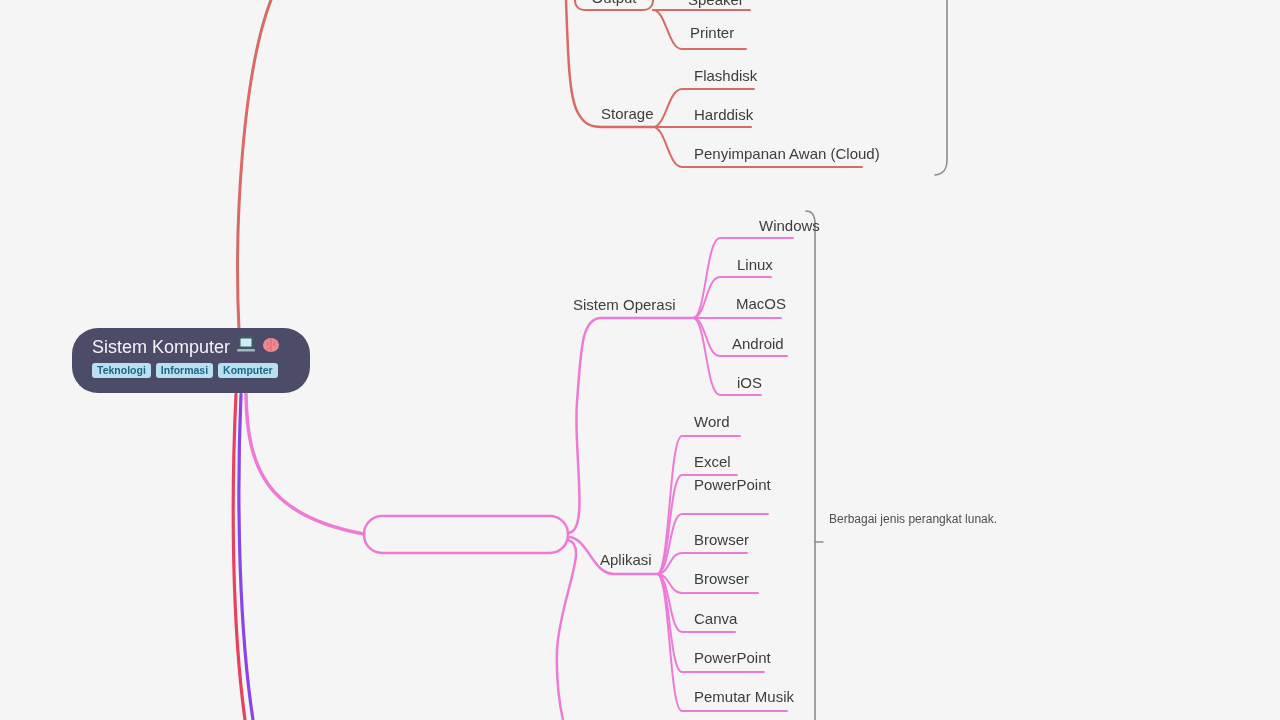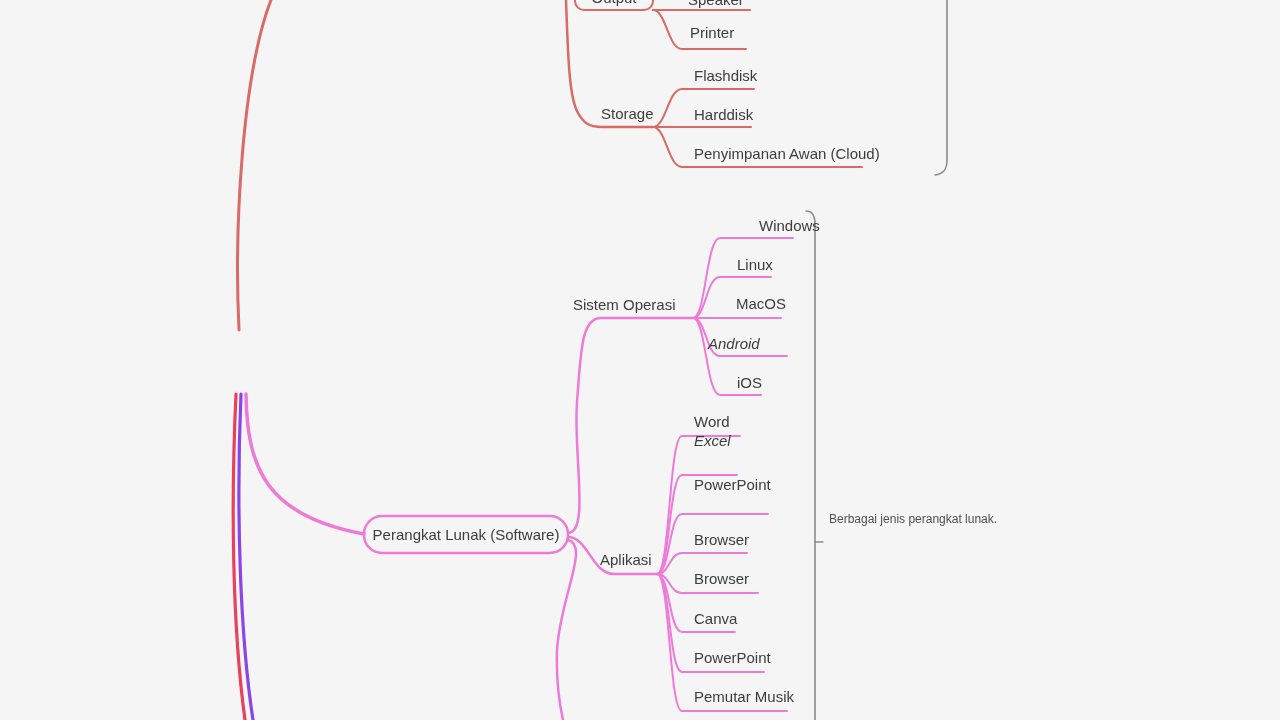--- a/index.html
+++ b/index.html
@@ -67,39 +67,60 @@
     <path class="crimson" d="M 236,394 C 231,500 232,625 245,720" stroke-width="3.2"></path>
     <path class="purple" d="M 241,394 C 236,510 240,635 253,720" stroke-width="3.2"></path>
 
     <g class="gray">
       <path d="M 947,0 L 947,160 C 947,169 944,174 935,175" stroke-width="1.6"></path>
       <path d="M 806,211 C 812,211 815,215 815,224 L 815,720" stroke-width="1.6"></path>
       <path d="M 815,542 L 823,542" stroke-width="1.3"></path>
     </g>
   </svg>
 
+  <div class="root">
+    <div class="root-title">
+      <span>Sistem Komputer</span>
+      <span>
+        <svg width="20" height="17" viewBox="0 0 20 17">
+            <rect x="3.5" y="1.5" width="13" height="10" rx="1.5" fill="#cdeef2" stroke="#3d5d66" stroke-width="2"></rect>
+            <rect x="1" y="13" width="18" height="2.6" rx="1.2" fill="#9fb9c1"></rect>
+          </svg>
+      </span>
+      <span>
+        <svg width="18" height="16" viewBox="0 0 18 16">
+            <ellipse cx="9" cy="8" rx="8" ry="7" fill="#ef8a90"></ellipse>
+            <path d="M9 1.5v13 M4.5 4.5c2 1 2 3.5 0 4.5 M13.5 4.5c-2 1-2 3.5 0 4.5 M5 11.5c1.5-1 2.5-.5 3 .5" stroke="#d9666f" stroke-width="1" fill="none"></path>
+          </svg>
+      </span>
+    </div>
+    <div class="root-tags">
+      <span class="tag">Teknologi</span>
+      <span class="tag">Informasi</span>
+      <span class="tag">Komputer</span>
+    </div>
+  </div>
 
   <div class="outbox-label">Output</div>
   <div class="label" style="left:688px;top:-9px;">Speaker</div>
   <div class="label" style="left:690px;top:24px;">Printer</div>
   <div class="label" style="left:601px;top:105px;">Storage</div>
   <div class="label" style="left:694px;top:67px;">Flashdisk</div>
   <div class="label" style="left:694px;top:106px;">Harddisk</div>
   <div class="label" style="left:694px;top:145px;">Penyimpanan Awan (Cloud)</div>
 
-  <div class="swbox-label">Perangkat Lunak (Software)</div>
   <div class="label" style="left:573px;top:296px;">Sistem Operasi</div>
   <div class="label" style="left:736px;top:217px;margin-left:23px;">Windows</div>
   <div class="label" style="left:737px;top:256px;">Linux</div>
   <div class="label" style="left:736px;top:295px;">MacOS</div>
-  <div class="label" style="left:708px;top:335px;font-style:italic;">Android</div>
+  <div class="label" style="left:732px;top:335px;">Android</div>
   <div class="label" style="left:737px;top:374px;">iOS</div>
   <div class="label" style="left:600px;top:551px;">Aplikasi</div>
   <div class="label" style="left:694px;top:413px;">Word</div>
-  <div class="label" style="left:694px;top:432px;font-style:italic;">Excel</div>
+  <div class="label" style="left:694px;top:453px;">Excel</div>
   <div class="label" style="left:694px;top:476px;">PowerPoint</div>
   <div class="label" style="left:694px;top:531px;">Browser</div>
   <div class="label" style="left:694px;top:570px;">Browser</div>
   <div class="label" style="left:694px;top:610px;">Canva</div>
   <div class="label" style="left:694px;top:649px;">PowerPoint</div>
   <div class="label" style="left:694px;top:688px;">Pemutar Musik</div>
 
   <div class="annotation" style="left:829px;top:512px;">Berbagai jenis perangkat lunak.</div>
 
 </div>

